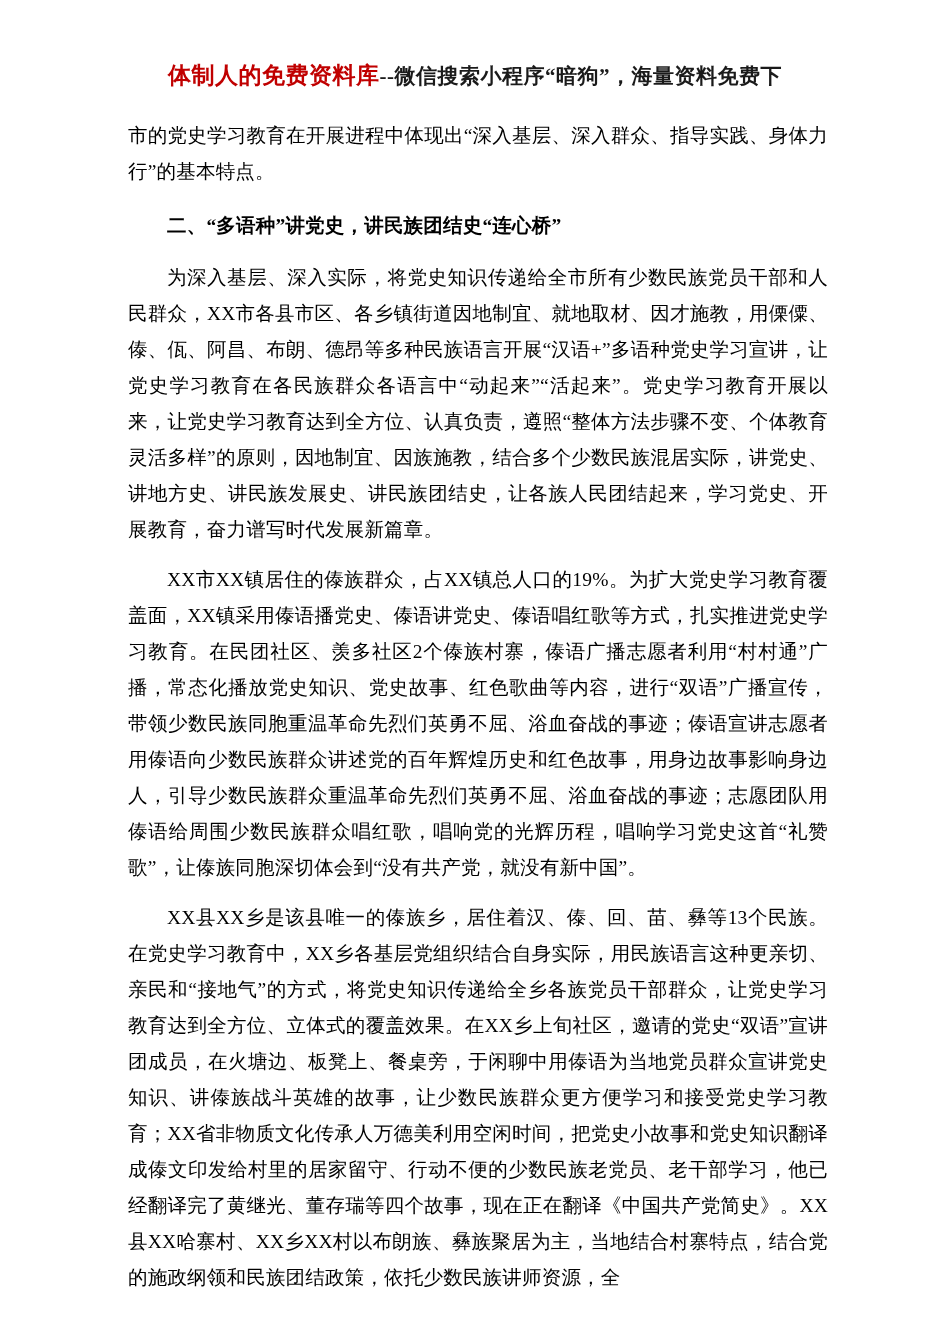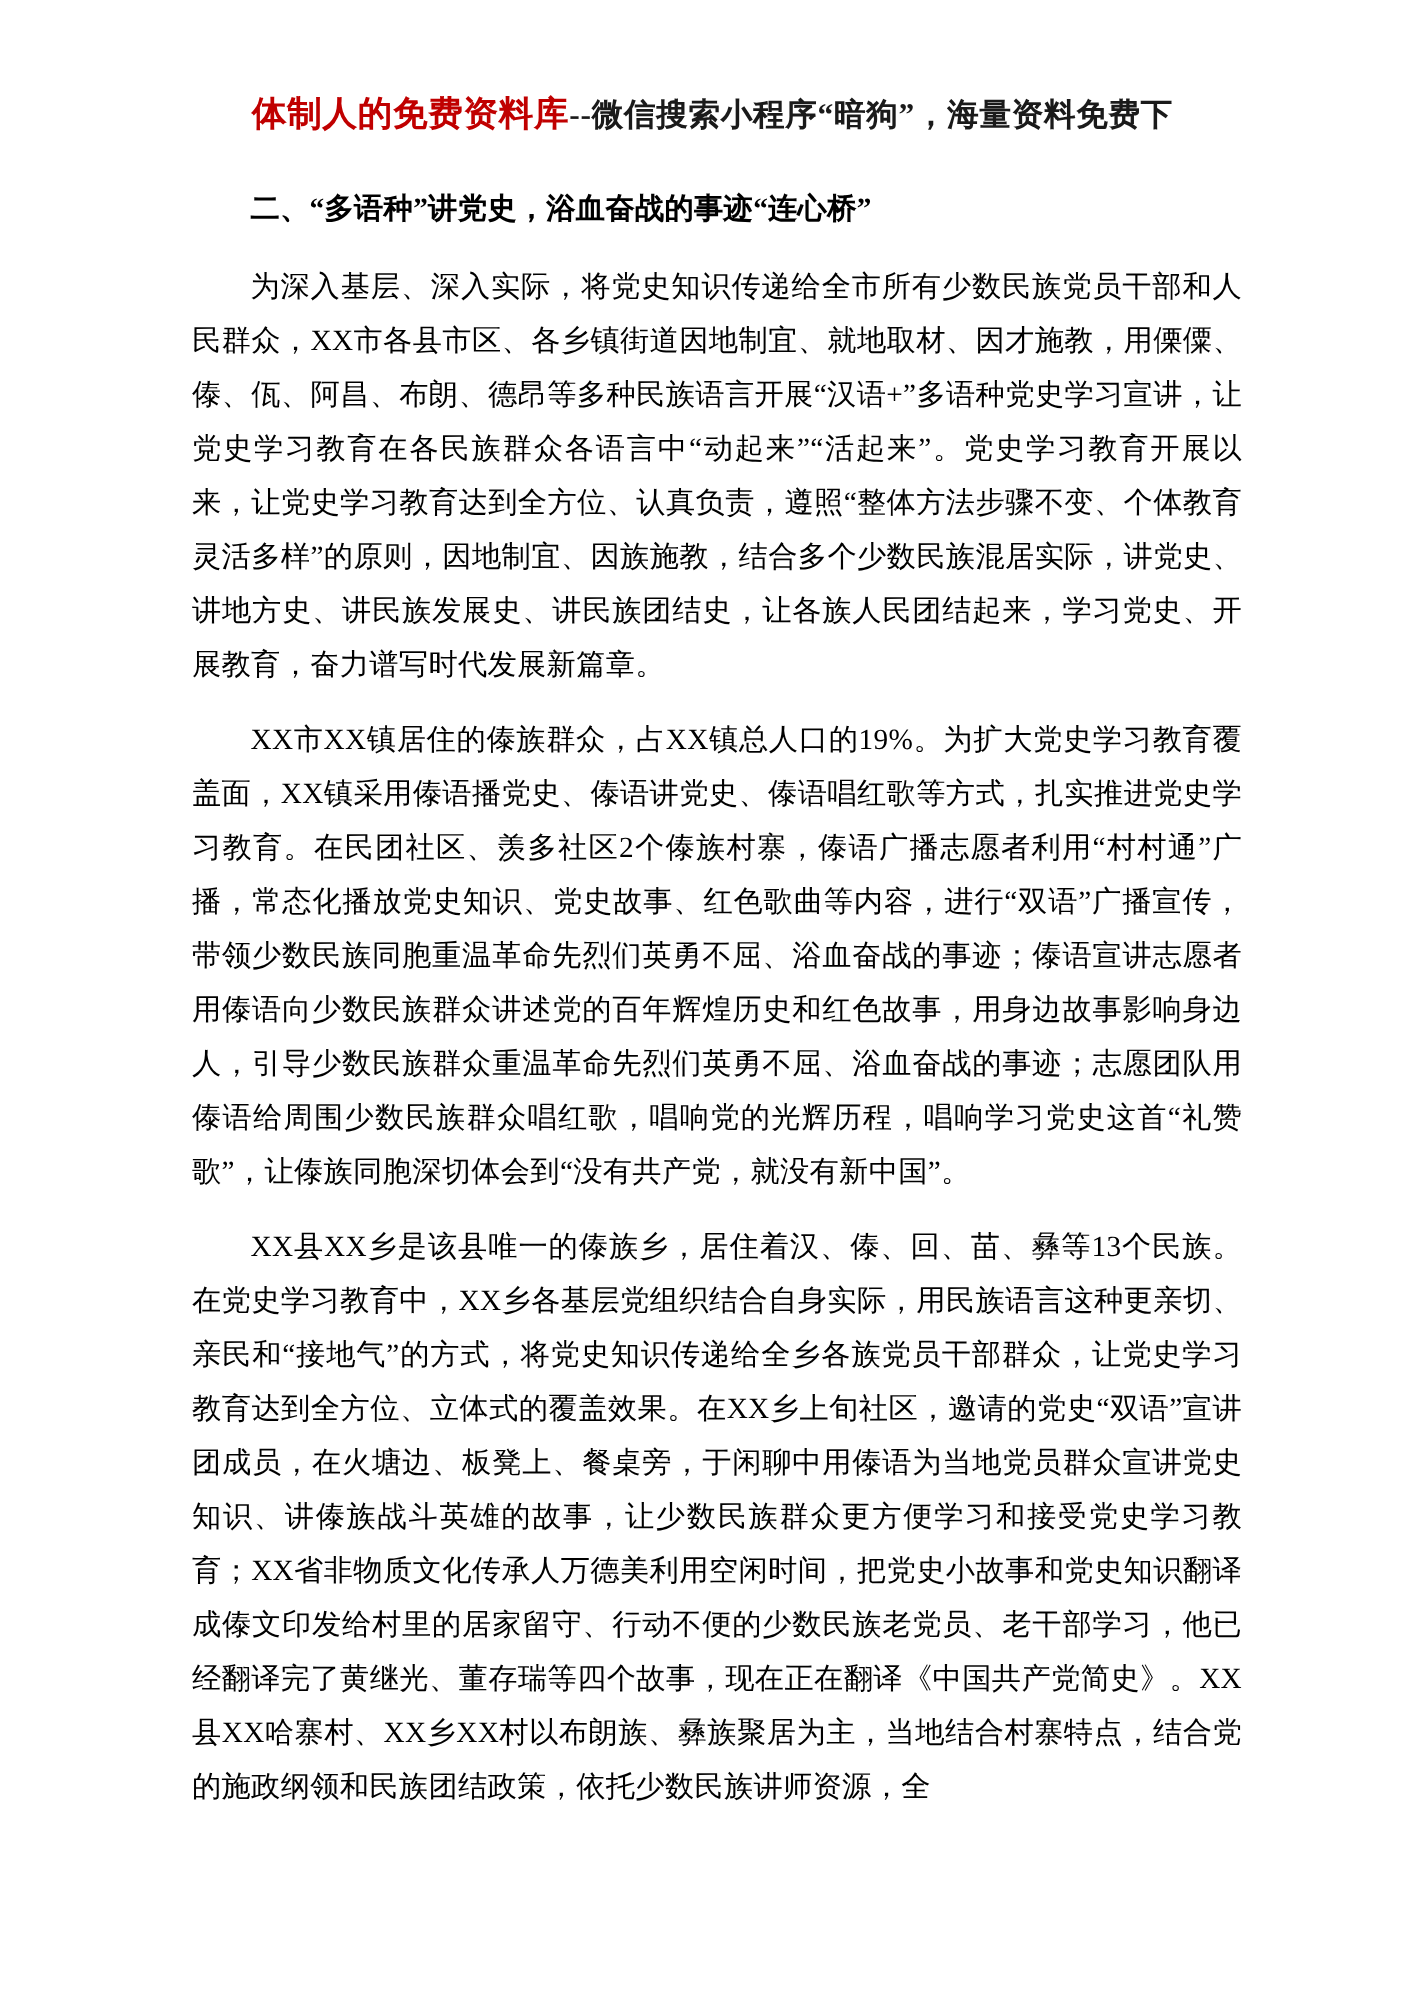--- a/index.html
+++ b/index.html
@@ -69,20 +69,21 @@
 </head>
 <body>
 
 <div class="page">
 
   <div class="watermark">
     <span class="wm-red">体制人的免费资料库</span><span class="wm-dark">--微信搜索小程序“暗狗”，海量资料免费下</span>
   </div>
 
   <div class="content">
+    <p>市的党史学习教育在开展进程中体现出“深入基层、深入群众、指导实践、身体力行”的基本特点。</p>
     <div class="spacer-sm"></div>
-    <p class="heading">二、“多语种”讲党史，浴血奋战的事迹“连心桥”</p>
+    <p class="heading">二、“多语种”讲党史，讲民族团结史“连心桥”</p>
     <p class="indent">为深入基层、深入实际，将党史知识传递给全市所有少数民族党员干部和人民群众，XX市各县市区、各乡镇街道因地制宜、就地取材、因才施教，用傈僳、傣、佤、阿昌、布朗、德昂等多种民族语言开展“汉语+”多语种党史学习宣讲，让党史学习教育在各民族群众各语言中“动起来”“活起来”。党史学习教育开展以来，让党史学习教育达到全方位、认真负责，遵照“整体方法步骤不变、个体教育灵活多样”的原则，因地制宜、因族施教，结合多个少数民族混居实际，讲党史、讲地方史、讲民族发展史、讲民族团结史，让各族人民团结起来，学习党史、开展教育，奋力谱写时代发展新篇章。</p>
     <p class="indent">XX市XX镇居住的傣族群众，占XX镇总人口的19%。为扩大党史学习教育覆盖面，XX镇采用傣语播党史、傣语讲党史、傣语唱红歌等方式，扎实推进党史学习教育。在民团社区、羡多社区2个傣族村寨，傣语广播志愿者利用“村村通”广播，常态化播放党史知识、党史故事、红色歌曲等内容，进行“双语”广播宣传，带领少数民族同胞重温革命先烈们英勇不屈、浴血奋战的事迹；傣语宣讲志愿者用傣语向少数民族群众讲述党的百年辉煌历史和红色故事，用身边故事影响身边人，引导少数民族群众重温革命先烈们英勇不屈、浴血奋战的事迹；志愿团队用傣语给周围少数民族群众唱红歌，唱响党的光辉历程，唱响学习党史这首“礼赞歌”，让傣族同胞深切体会到“没有共产党，就没有新中国”。</p>
     <p class="indent">XX县XX乡是该县唯一的傣族乡，居住着汉、傣、回、苗、彝等13个民族。在党史学习教育中，XX乡各基层党组织结合自身实际，用民族语言这种更亲切、亲民和“接地气”的方式，将党史知识传递给全乡各族党员干部群众，让党史学习教育达到全方位、立体式的覆盖效果。在XX乡上旬社区，邀请的党史“双语”宣讲团成员，在火塘边、板凳上、餐桌旁，于闲聊中用傣语为当地党员群众宣讲党史知识、讲傣族战斗英雄的故事，让少数民族群众更方便学习和接受党史学习教育；XX省非物质文化传承人万德美利用空闲时间，把党史小故事和党史知识翻译成傣文印发给村里的居家留守、行动不便的少数民族老党员、老干部学习，他已经翻译完了黄继光、董存瑞等四个故事，现在正在翻译《中国共产党简史》。XX县XX哈寨村、XX乡XX村以布朗族、彝族聚居为主，当地结合村寨特点，结合党的施政纲领和民族团结政策，依托少数民族讲师资源，全</p>
   </div>
 
 </div>
 
 </body></html>

